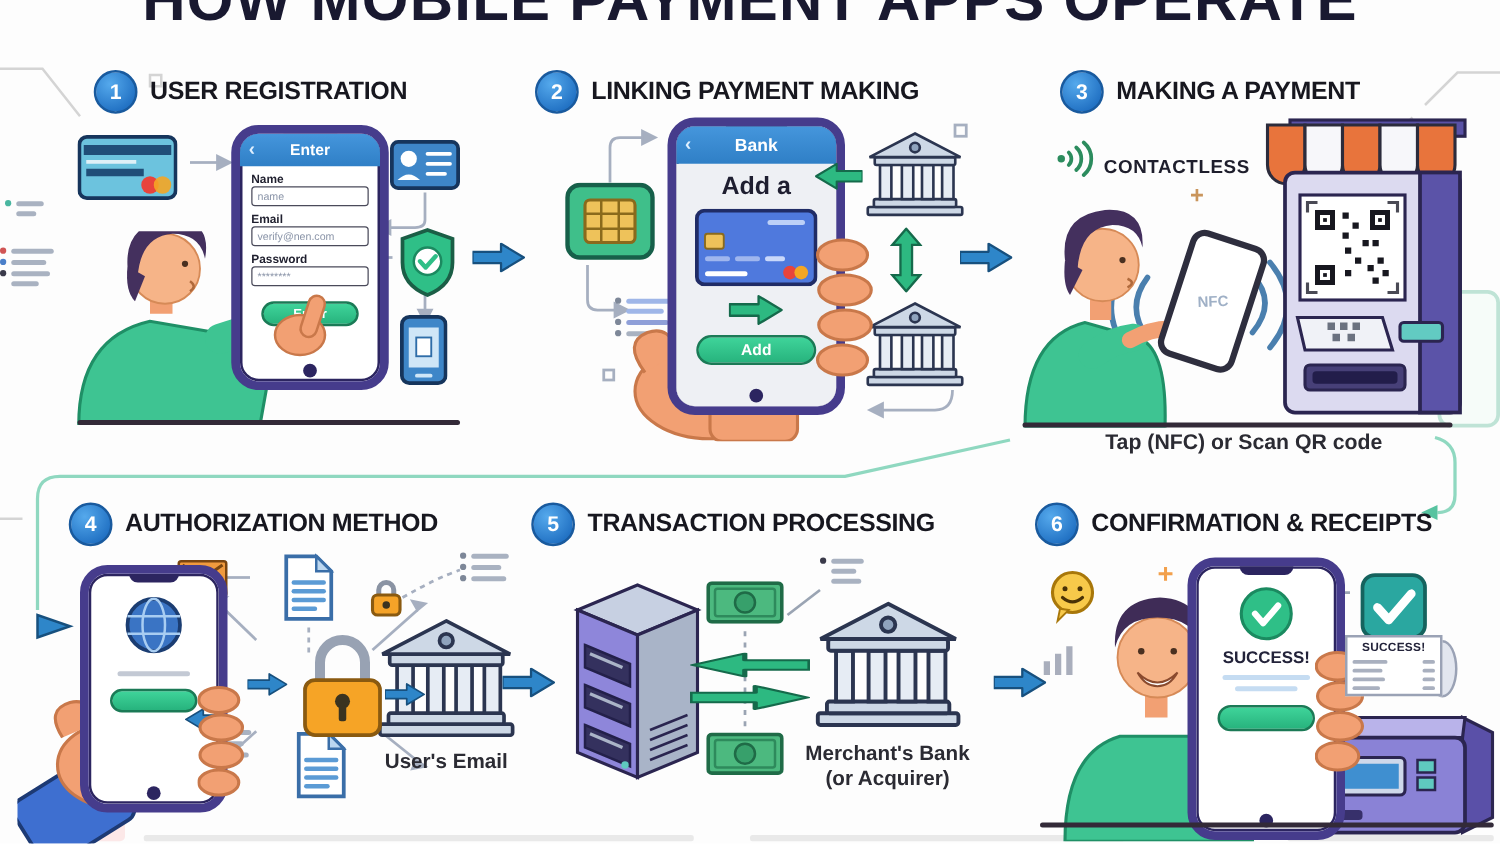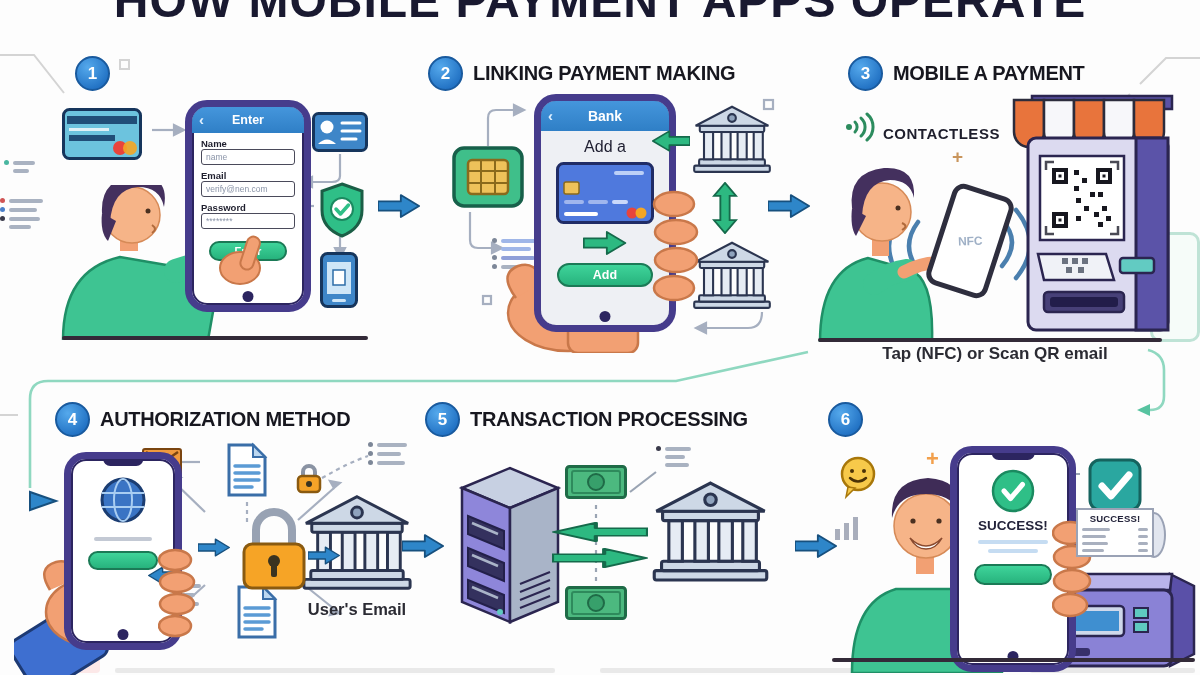--- a/index.html
+++ b/index.html
@@ -158,39 +158,41 @@
     <g stroke="#9aa4b3" stroke-width="2.2">
       <path d="M1028 474 H1084" stroke-dasharray="4 4"></path>
       <path d="M1114 516 V536" stroke-dasharray="4 4"></path>
     </g>
   </svg>
 
   <div class="main-title">HOW MOBILE PAYMENT APPS OPERATE</div>
 
   <div class="step-header" style="left:75px;top:56px">
     <div class="badge">1</div>
+    <div class="step-label">USER REGISTRATION</div>
   </div>
   <div class="step-header" style="left:428px;top:56px">
     <div class="badge">2</div>
     <div class="step-label">LINKING PAYMENT MAKING</div>
   </div>
   <div class="step-header" style="left:848px;top:56px">
     <div class="badge">3</div>
-    <div class="step-label">MOBILE A PAYMENT</div>
+    <div class="step-label">MAKING A PAYMENT</div>
   </div>
   <div class="step-header" style="left:55px;top:402px">
     <div class="badge">4</div>
     <div class="step-label">AUTHORIZATION METHOD</div>
   </div>
   <div class="step-header" style="left:425px;top:402px">
     <div class="badge">5</div>
     <div class="step-label">TRANSACTION PROCESSING</div>
   </div>
   <div class="step-header" style="left:828px;top:402px">
     <div class="badge">6</div>
+    <div class="step-label">CONFIRMATION &amp; RECEIPTS</div>
   </div>
 
   <svg class="abs" style="left:62px;top:108px;width:80px;height:52px;z-index:2" viewBox="0 0 80 52">
     <rect x="1.5" y="1.5" width="77" height="49" rx="6" fill="#6cc3de" stroke="#16355c" stroke-width="3"></rect>
     <rect x="5" y="8" width="70" height="8" fill="#204e78"></rect>
     <rect x="7" y="20" width="40" height="3" fill="#dff0f7"></rect>
     <rect x="7" y="27" width="46" height="6" fill="#204e78"></rect>
     <circle cx="58" cy="40" r="7" fill="#e8443c"></circle>
       <circle cx="68" cy="40" r="7" fill="#f5a623" opacity="0.9"></circle>
   </svg>
@@ -328,21 +330,21 @@
     <ellipse cx="22" cy="98" rx="20" ry="12" fill="#f2a073" stroke="#c9784a" stroke-width="2.5"></ellipse>
   </svg>
 
   <div class="phone" style="left:534px;top:94px;width:128px;height:224px">
     <div class="notch"></div>
     <div class="phone-top" style="height:30px;font-size:14px">
       <span class="back-chevron">‹</span>
       <span>Bank</span>
     </div>
     <div style="background:#eef0f4;height:100%;text-align:center">
-      <div style="font-size:16px;font-weight:400;color:#1e1e30;padding-top:7px">Add a</div>
+      <div style="font-size:20px;font-weight:700;color:#1e1e30;padding-top:7px">Add a</div>
       <svg style="margin:6px auto 0;display:block" width="98" height="62" viewBox="0 0 98 62">
         <rect x="1.5" y="1.5" width="95" height="59" rx="6" fill="#4f79dd" stroke="#202c66" stroke-width="3"></rect>
         <rect x="8" y="20" width="15" height="12" rx="2" fill="#eec25a" stroke="#8a6a1c" stroke-width="1.5"></rect>
         <rect x="58" y="9" width="30" height="4" rx="2" fill="#bcd0f7"></rect>
         <rect x="8" y="38" width="20" height="4" rx="2" fill="#9fb6ee"></rect>
           <rect x="32" y="38" width="20" height="4" rx="2" fill="#9fb6ee"></rect>
         <rect x="56" y="38" width="16" height="4" rx="2" fill="#c9d8fa"></rect>
         <rect x="8" y="50" width="34" height="4" rx="2" fill="#ffffff"></rect>
         <circle cx="76" cy="51" r="5.5" fill="#e8443c"></circle>
           <circle cx="85" cy="51" r="5.5" fill="#f5a623"></circle>
@@ -462,21 +464,21 @@
       <rect x="64" y="173" width="6" height="6"></rect>
         <rect x="76" y="173" width="6" height="6"></rect>
     </g>
     <rect x="118" y="164" width="34" height="15" rx="3" fill="#62cbc2" stroke="#2b2550" stroke-width="2.5"></rect>
     <rect x="42" y="198" width="80" height="20" rx="4" fill="#474078" stroke="#2b2550" stroke-width="2.5"></rect>
     <rect x="48" y="203" width="68" height="10" rx="3" fill="#221d4a"></rect>
   </svg>
 
   <div class="ground" style="left:818px;top:338px;width:344px"></div>
 
-  <div class="caption" style="left:840px;top:344px;width:310px">Tap (NFC) or Scan QR email</div>
+  <div class="caption" style="left:840px;top:344px;width:310px">Tap (NFC) or Scan QR code</div>
 
   <svg class="abs" style="left:14px;top:560px;width:150px;height:115px;z-index:2" viewBox="0 0 150 115">
     <rect x="2" y="58" width="86px" height="60" rx="10" fill="#3e6fd0" stroke="#1d3a74" stroke-width="3" transform="rotate(-32 45 88)"></rect>
     <ellipse cx="78" cy="52" rx="46" ry="34" fill="#f2a073" stroke="#c9784a" stroke-width="2.5"></ellipse>
     <path d="M36 30 Q22 8 42 2 Q58 -2 64 18" fill="#f2a073" stroke="#c9784a" stroke-width="2.5"></path>
   </svg>
 
   <svg class="abs" style="left:158px;top:548px;width:40px;height:92px;z-index:4" viewBox="0 0 40 92">
     <ellipse cx="17" cy="12" rx="16" ry="10" fill="#f2a073" stroke="#c9784a" stroke-width="2.5"></ellipse>
     <ellipse cx="19" cy="34" rx="17" ry="10" fill="#f2a073" stroke="#c9784a" stroke-width="2.5"></ellipse>
@@ -619,20 +621,24 @@
   <svg class="abs" style="left:552px;top:522px;width:96px;height:20px;z-index:3;transform:rotate(180deg)" viewBox="0 0 46 26" preserveAspectRatio="none">
       <use href="#g-arrow-g"></use>
     </svg>
   <svg class="abs" style="left:552px;top:548px;width:96px;height:20px;z-index:3" viewBox="0 0 46 26" preserveAspectRatio="none">
       <use href="#g-arrow-g"></use>
     </svg>
 
   <svg class="abs" style="left:648px;top:478px;width:125px;height:106px;z-index:2" viewBox="0 0 120 100">
       <use href="#g-bank"></use>
     </svg>
+  <div class="bank-label" style="left:640px;top:594px;width:140px">
+    <div>Merchant's Bank</div>
+    <div>(or Acquirer)</div>
+  </div>
 
   <svg class="abs" style="left:795px;top:534px;width:42px;height:24px;z-index:3" viewBox="0 0 46 26">
       <use href="#g-arrow"></use>
     </svg>
 
   <svg class="abs" style="left:838px;top:456px;width:40px;height:44px;z-index:2" viewBox="0 0 40 44">
     <circle cx="20" cy="18" r="16" fill="#f7c94a" stroke="#a8770a" stroke-width="2.5"></circle>
     <polygon points="10,31 17,32 8,41" fill="#f7c94a" stroke="#a8770a" stroke-width="1.5"></polygon>
     <circle cx="14" cy="15" r="2" fill="#4a3206"></circle>
       <circle cx="26" cy="15" r="2" fill="#4a3206"></circle>

